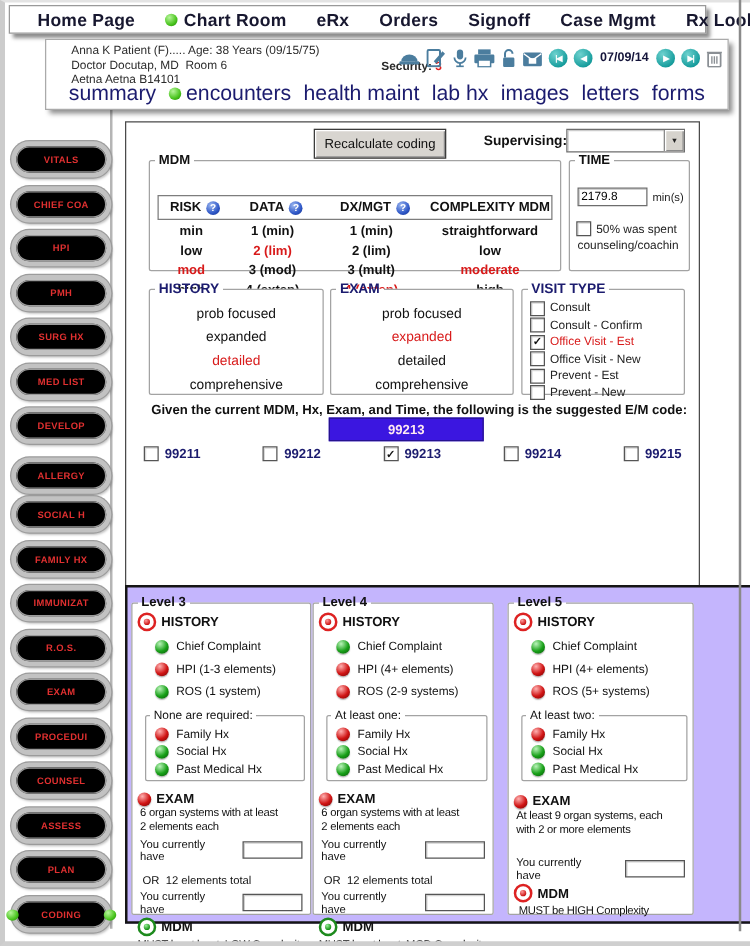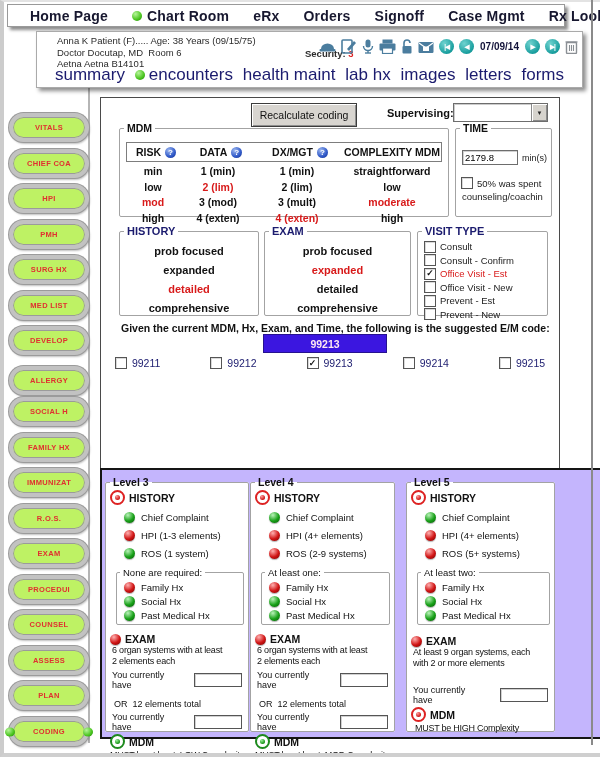--- a/index.html
+++ b/index.html
@@ -30,21 +30,21 @@
            background:radial-gradient(circle at 35% 30%,#6fd2cf,#189e9e 70%,#0c7a7a);
            color:#fff;font-size:6.5px;font-weight:700;letter-spacing:-1px;cursor:pointer;}
   .datebox{font-size:10px;font-weight:700;color:#14143a;padding:0 1px;}
   .tabsrow{position:absolute;left:0;right:0;bottom:2px;display:flex;align-items:center;
            justify-content:space-between;padding:0 18px;}
   .tab{font-size:17px;font-weight:400;color:#1b1b6e;display:flex;align-items:center;gap:4px;cursor:pointer;white-space:nowrap;}
 
   
   .sidebar{position:absolute;left:4px;top:86px;width:84px;bottom:14px;background:#fff;
            border-right:2px solid #b5b5b5;}
-  .oval{position:absolute;left:5px;width:72px;height:21px;border-radius:999px;background:#bef264;
+  .oval{position:absolute;left:5px;width:72px;height:21px;border-radius:999px;background:#000000;
         border:4px solid #c2c2c2;box-shadow:0 0 0 1px #9b9b9b, inset 0 0 0 1px #9b9b9b, 1px 2px 2px rgba(0,0,0,.25);
         display:flex;align-items:center;justify-content:center;cursor:pointer;}
   .oval span{font-size:7.5px;font-weight:700;color:#e03030;letter-spacing:.3px;}
   .oval .side-dot{position:absolute;width:10px;height:9px;border-radius:50%;
         background:radial-gradient(circle at 35% 30%,#b6f59a,#49c41d 60%,#1d7d07);top:50%;transform:translateY(-50%);}
   .oval .side-dot.l{left:-8px;} .oval .side-dot.r{right:-8px;}
 
   
   .mainbox{position:absolute;left:100px;top:97px;width:458px;height:371px;background:#fff;border:1px solid #4a4a4a;}
   .bottombox{position:absolute;left:100px;top:468px;width:540px;height:271px;background:#c4b5fd;border:2px solid #151515;box-sizing:border-box;}
@@ -63,21 +63,21 @@
   fieldset{border:1px solid #a3a3a3;border-radius:2px;margin:0;padding:2px 4px;position:absolute;box-sizing:border-box;background:#fff;}
   legend{font-size:10.5px;font-weight:700;color:#111;padding:0 3px;white-space:nowrap;}
   legend.navy{color:#1b1b6e;font-size:11px;}
   .fs-mdm{left:18px;top:24px;width:330px;height:95px;}
   .fs-time{left:354px;top:24px;width:92px;height:95px;}
   .fs-history{left:18px;top:127px;width:140px;height:91px;}
   .fs-exam{left:163px;top:127px;width:147px;height:91px;}
   .fs-visit{left:316px;top:127px;width:131px;height:91px;}
 
   .mdm-grid{display:grid;grid-template-columns:58px 72px 86px 1fr;}
-  .mdm-head{border:1px solid #7d7d7d;margin:6px 2px 3px;height:18px;align-items:center;}
+  .mdm-head{border:1px solid #7d7d7d;margin:20px 2px 3px;height:18px;align-items:center;}
   .mdm-head .hc{display:flex;align-items:center;justify-content:center;gap:4px;
                 font-size:10.5px;font-weight:700;color:#111;}
   .qicon{width:11px;height:11px;border-radius:50%;display:inline-flex;align-items:center;justify-content:center;
          background:radial-gradient(circle at 35% 30%,#9db8f0,#2f58c8 60%,#142f86);
          color:#fff;font-size:8px;font-weight:700;cursor:pointer;}
   .mdm-row{height:15.5px;}
   .mdm-row .c{font-size:10.5px;font-weight:700;color:#111;text-align:center;}
   .red{color:#d81a1a !important;}
 
   .time-inrow{margin:14px 0 0 2px;display:flex;align-items:center;gap:4px;}
@@ -86,32 +86,32 @@
   .tunit{font-size:9px;color:#222;}
   .time-cbrow{margin:12px 0 0 1px;display:flex;align-items:center;gap:4px;font-size:9.5px;color:#222;}
   .time-cb2{margin:2px 0 0 2px;font-size:9.5px;color:#222;}
 
   .cb{width:10px;height:10px;min-width:10px;background:#fff;border:1px solid #555;
       box-shadow:inset 1px 1px 0 rgba(0,0,0,.15);display:inline-flex;align-items:center;justify-content:center;
       font-size:9px;line-height:9px;color:#111;cursor:pointer;}
   .cb.checked::after{content:"✓";font-weight:700;}
 
   .opt-list{display:flex;flex-direction:column;align-items:center;margin-top:3px;}
-  .opt{font-size:11px;font-weight:700;color:#111;line-height:19px;}
+  .opt{font-size:11px;font-weight:400;color:#111;line-height:19px;}
 
   .visit-list{display:flex;flex-direction:column;margin:1px 0 0 2px;}
   .visit-row{display:flex;align-items:center;gap:4px;height:13.5px;font-size:9.5px;color:#222;cursor:pointer;}
   .visit-row .vt-red{color:#d81a1a;}
 
   .suggest-text{position:absolute;left:20px;top:224px;font-size:10.5px;font-weight:700;color:#111;}
   .suggest-box{position:absolute;left:162px;top:236px;width:122px;height:17px;background:#3b16e0;
                border:1px solid #26128f;color:#ffe9f2;font-size:10.5px;font-weight:700;
                display:flex;align-items:center;justify-content:center;}
   .code-row{position:absolute;left:0;top:259px;width:100%;display:flex;justify-content:center;gap:50px;}
-  .code-item{display:flex;align-items:center;gap:5px;font-size:10.5px;font-weight:400;color:#1b1b6e;cursor:pointer;}
+  .code-item{display:flex;align-items:center;gap:5px;font-size:10.5px;font-weight:700;color:#1b1b6e;cursor:pointer;}
 
   
   .fs-level{top:6px;height:256px;display:flex;flex-direction:column;padding:0 4px 4px;}
   .fs-l3{left:3px;width:138px;} .fs-l4{left:148px;width:145px;} .fs-l5{left:304px;width:149px;}
   .sec-head{display:flex;align-items:center;gap:4px;margin-top:2px;}
   .sec-head b{font-size:10.5px;color:#111;}
   .led{width:11px;height:11px;min-width:11px;border-radius:50%;background:#fff;
        display:inline-flex;align-items:center;justify-content:center;}
   .led::after{content:"";width:5px;height:5px;border-radius:50%;}
   .led.red{border:2px solid #d22;} .led.red::after{background:radial-gradient(circle at 35% 30%,#ff9a9a,#cc1414 70%);}

